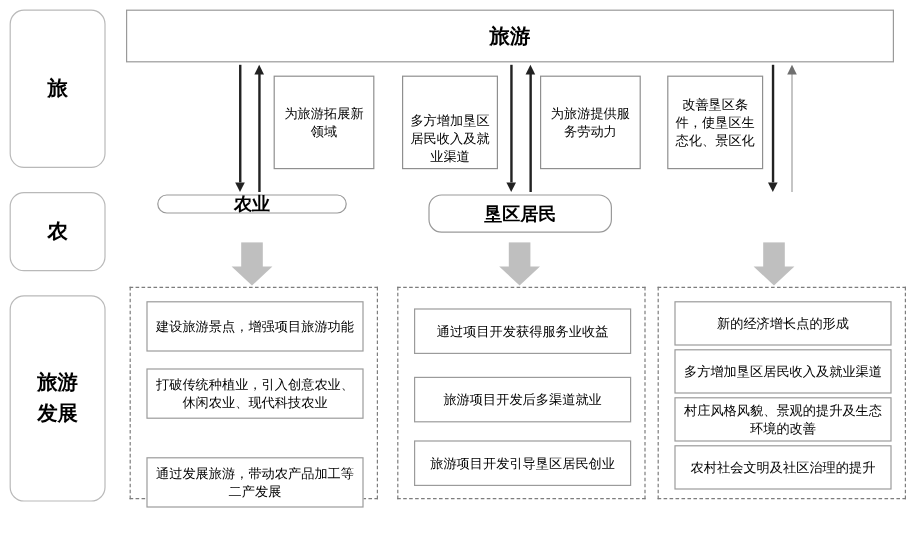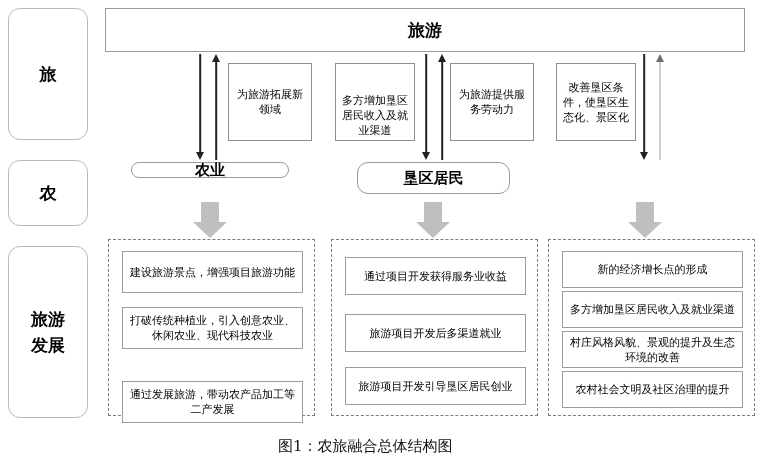--- a/index.html
+++ b/index.html
@@ -276,15 +276,14 @@
       <span>多方增加垦区居民收入及就业渠道</span>
     </div>
     <div class="abs result-item" style="left:13px; top:91px; width:181px; height:37px;">
       <span>村庄风格风貌、景观的提升及生态环境的改善</span>
     </div>
     <div class="abs result-item" style="left:13px; top:131px; width:181px; height:37px;">
       <span>农村社会文明及社区治理的提升</span>
     </div>
   </div>
 
-  <div class="caption" style="left:278px; top:437px;">图1：农旅融合总体结构图</div>
 
 </div>
 
 </body></html>

